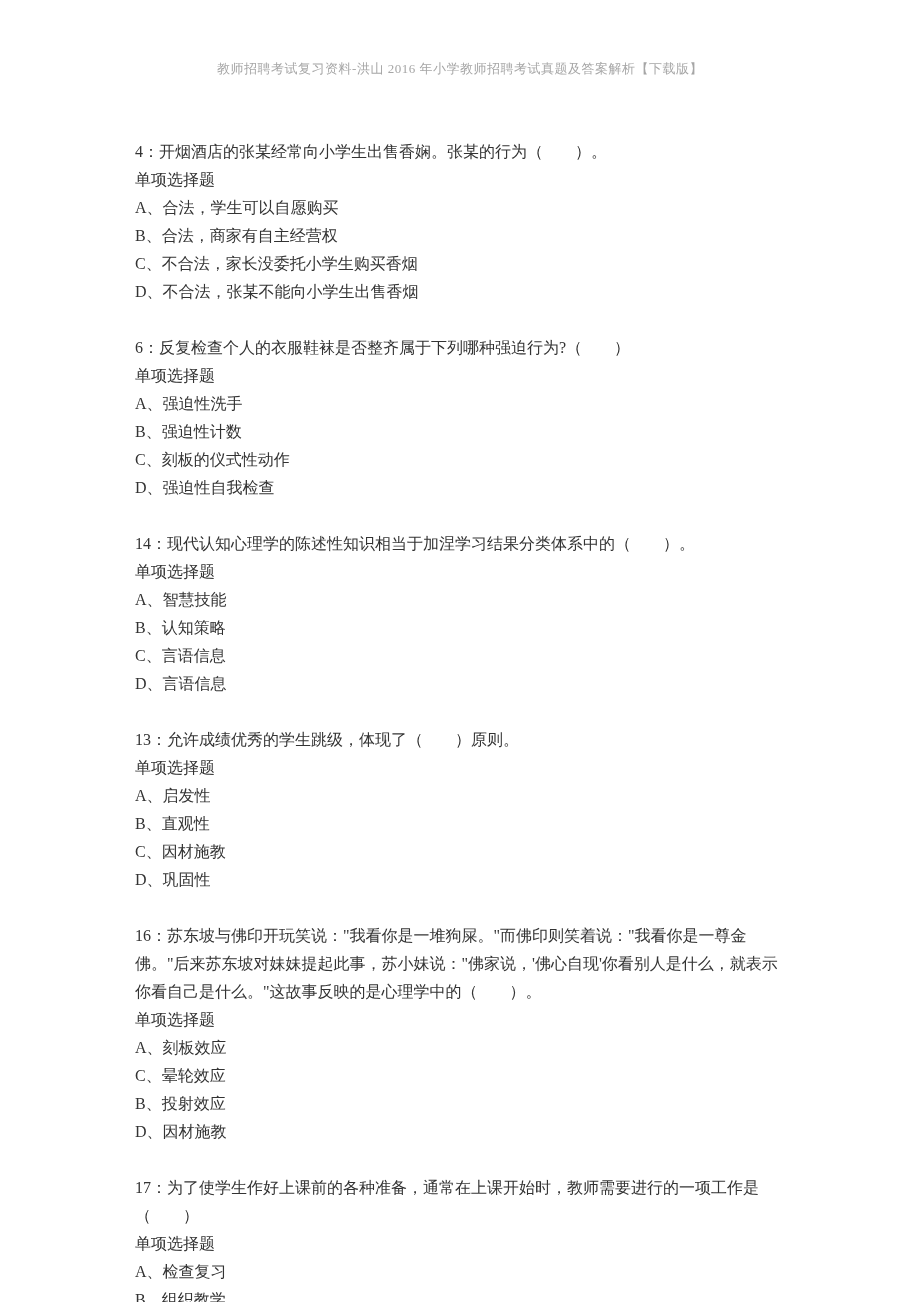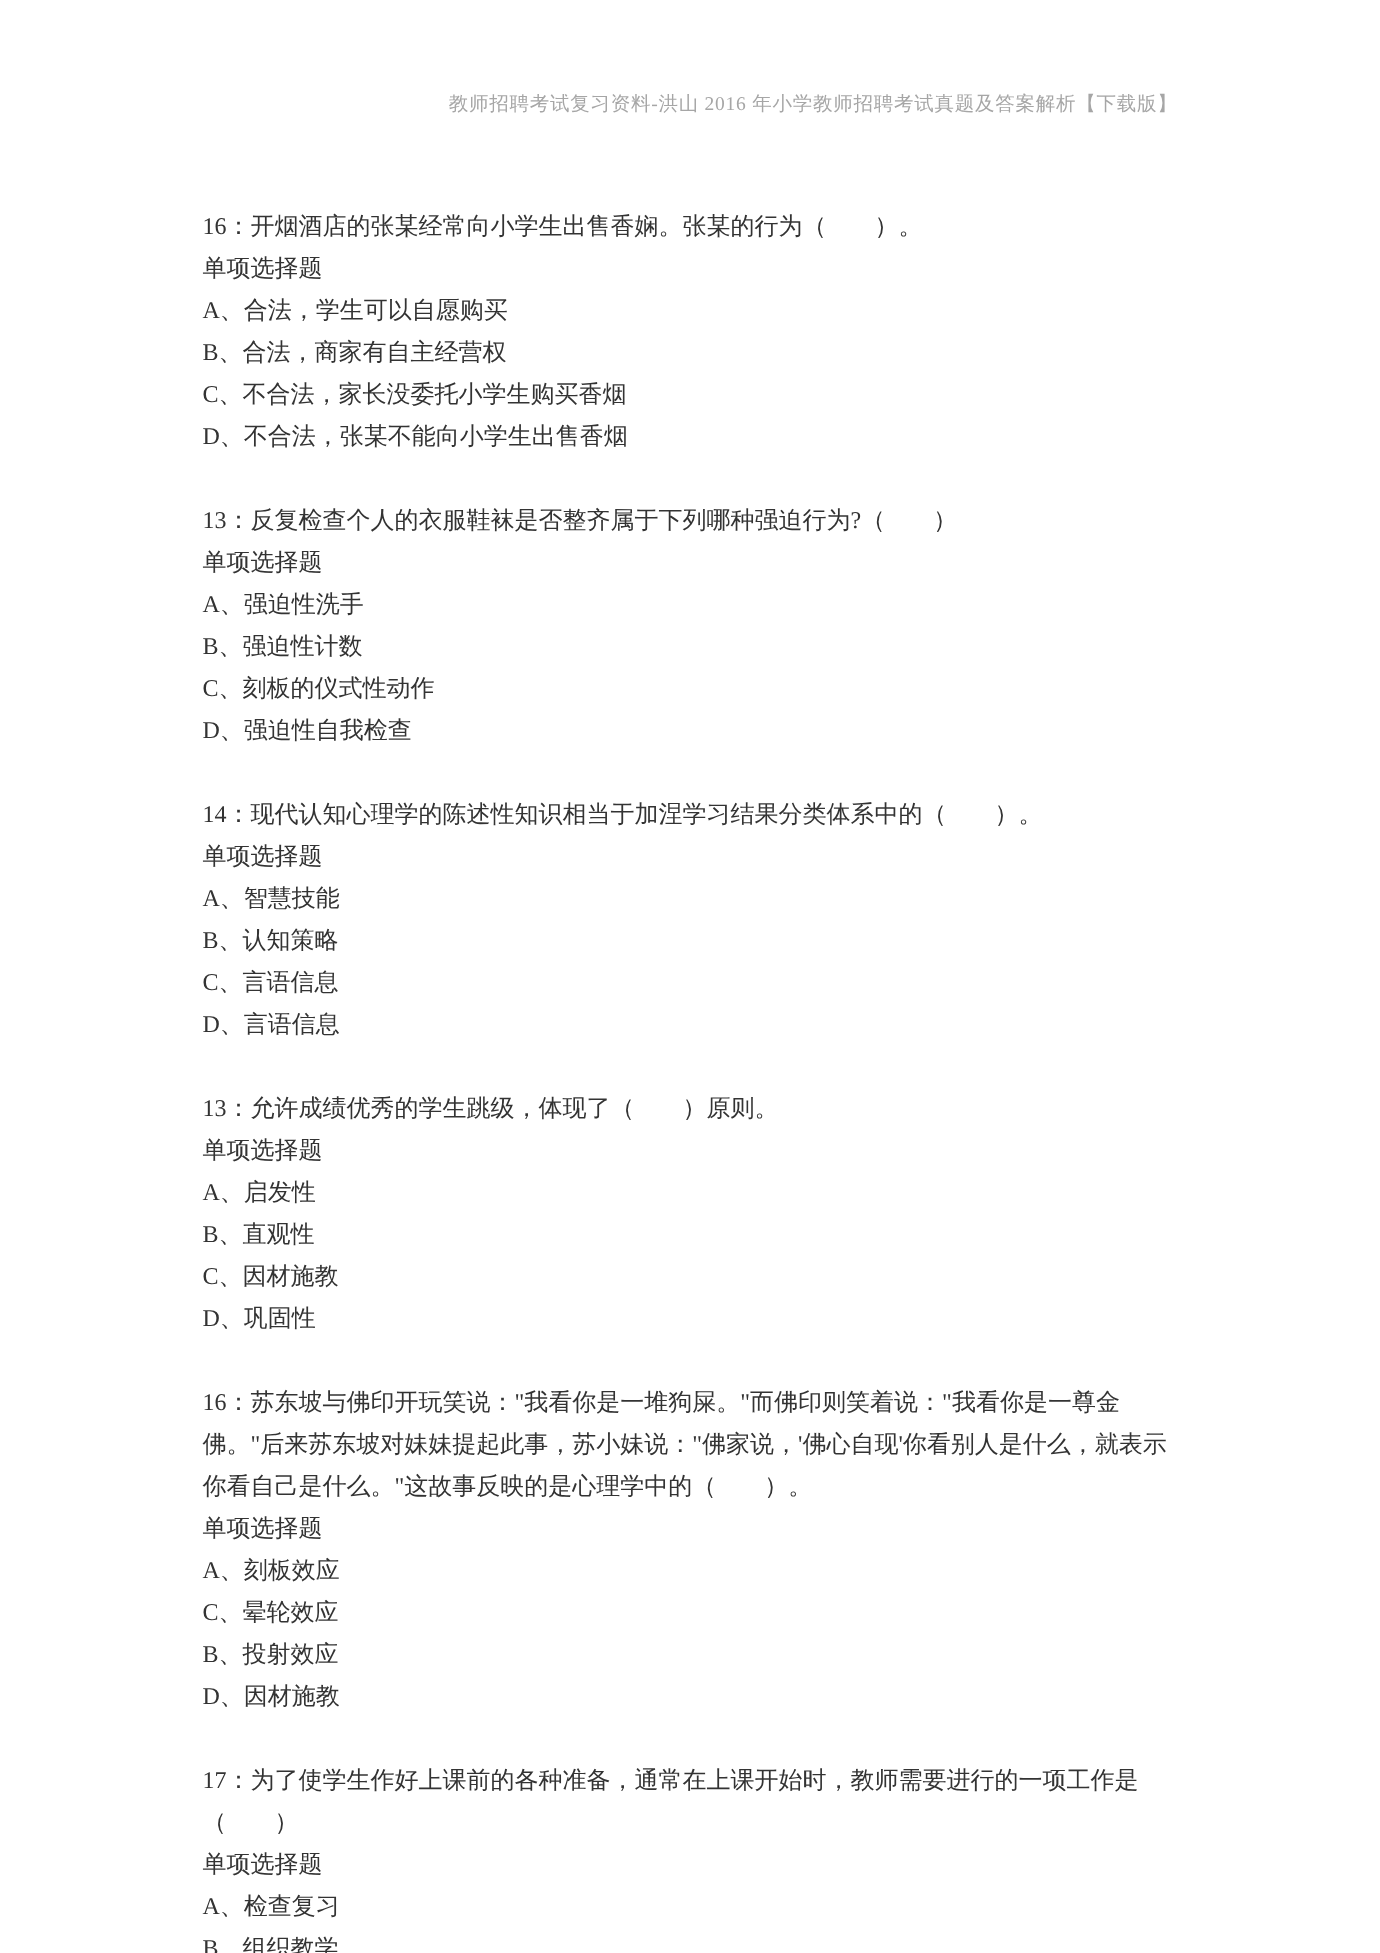--- a/index.html
+++ b/index.html
@@ -11,21 +11,21 @@
     width: 920px;
   }
   .page {
     box-sizing: border-box;
     width: 920px;
     min-height: 1302px;
     padding: 60px 135px 40px 135px;
     position: relative;
   }
   .doc-header {
-    text-align: right;
+    text-align: center;
     color: #a6a6a6;
     font-size: 13px;
     letter-spacing: 0.5px;
     margin-bottom: 60px;
   }
   .question-block {
     margin-bottom: 28px;
     font-size: 16px;
     line-height: 1.75;
     color: #333333;
@@ -40,29 +40,29 @@
 </style>
 </head>
 <body>
 
 <div class="page">
 
   <div class="doc-header">教师招聘考试复习资料-洪山 2016 年小学教师招聘考试真题及答案解析【下载版】</div>
 
   <div id="questions-container">
       <div class="question-block">
-        <div class="question-stem">16：开烟酒店的张某经常向小学生出售香娴。张某的行为（　　）。</div>
+        <div class="question-stem">4：开烟酒店的张某经常向小学生出售香娴。张某的行为（　　）。</div>
         <div class="question-type">单项选择题</div>
         <div class="option-line">A、合法，学生可以自愿购买</div>
         <div class="option-line">B、合法，商家有自主经营权</div>
         <div class="option-line">C、不合法，家长没委托小学生购买香烟</div>
         <div class="option-line">D、不合法，张某不能向小学生出售香烟</div>
       </div>
       <div class="question-block">
-        <div class="question-stem">13：反复检查个人的衣服鞋袜是否整齐属于下列哪种强迫行为?（　　）</div>
+        <div class="question-stem">6：反复检查个人的衣服鞋袜是否整齐属于下列哪种强迫行为?（　　）</div>
         <div class="question-type">单项选择题</div>
         <div class="option-line">A、强迫性洗手</div>
         <div class="option-line">B、强迫性计数</div>
         <div class="option-line">C、刻板的仪式性动作</div>
         <div class="option-line">D、强迫性自我检查</div>
       </div>
       <div class="question-block">
         <div class="question-stem">14：现代认知心理学的陈述性知识相当于加涅学习结果分类体系中的（　　）。</div>
         <div class="question-type">单项选择题</div>
         <div class="option-line">A、智慧技能</div>

